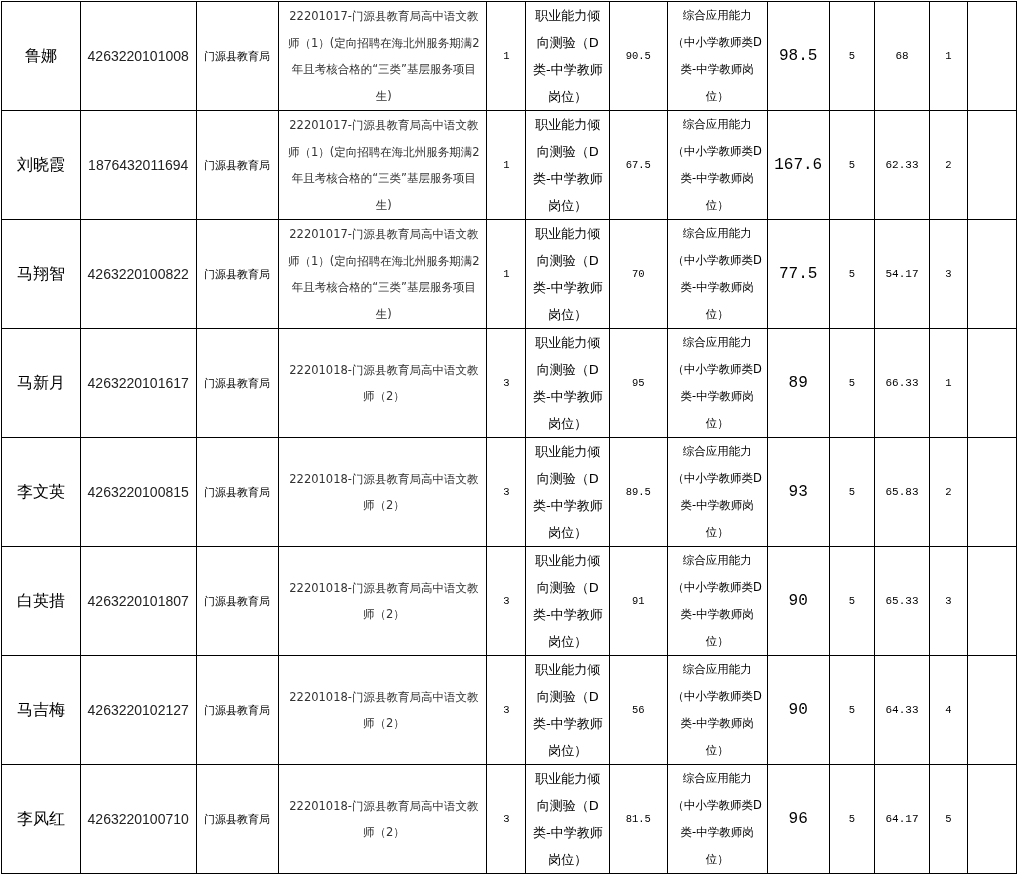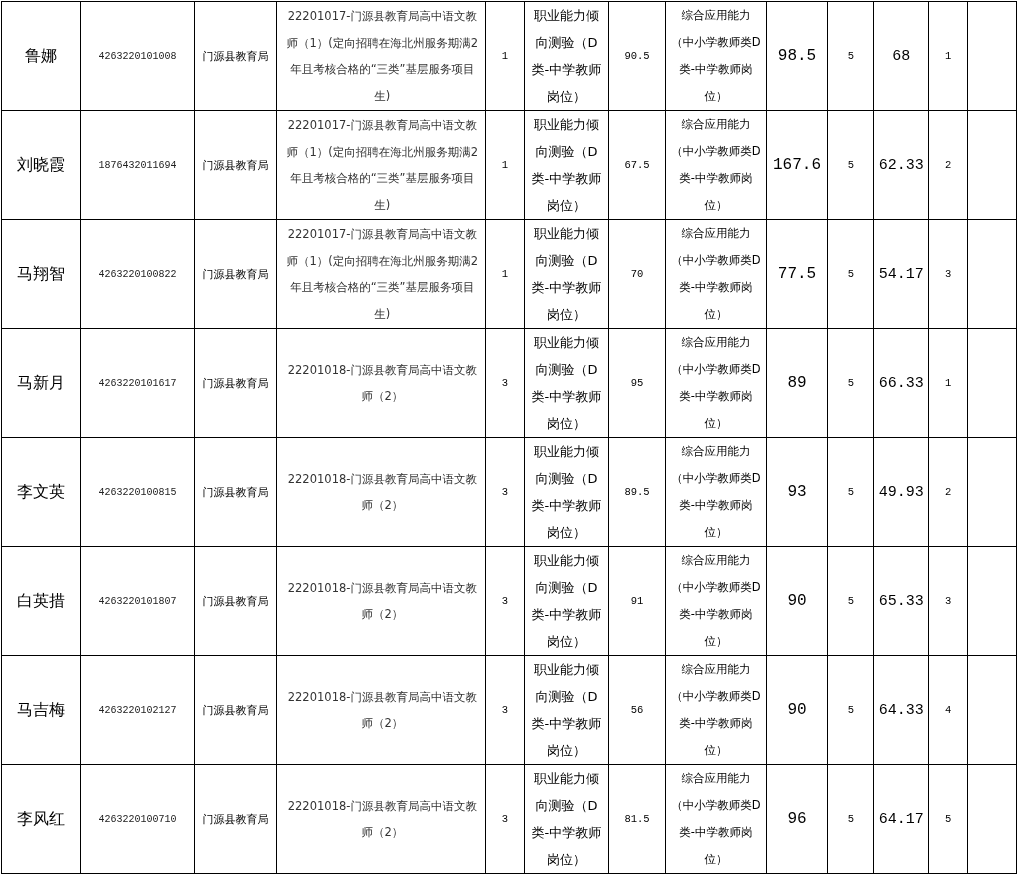--- a/index.html
+++ b/index.html
@@ -24,30 +24,30 @@
     }
     table.grid td {
       border: 1.5px solid #000000;
       height: 106px;
       padding: 0;
       vertical-align: middle;
       text-align: center;
       overflow: hidden;
     }
     .c-name   { width: 83px;  font-size: 16px; }
-    .c-id     { width: 116px; font-size: 10px; font-family: Liberation Mono, monospace; color:#222; }
+    .c-id     { width: 116px; font-size: 14px; font-family: Liberation Sans, sans-serif; color:#222; }
     .c-unit   { width: 76px;  font-size: 11px; line-height: 27px; padding: 0 5px !important; }
     .c-post   { width: 208px; font-size: 11.5px; line-height: 26.5px; text-align: left; padding: 0 4px 0 7px !important; color:#333; }
     .c-count  { width: 41px;  font-size: 10.5px; font-family: "Liberation Mono", monospace; }
     .c-subj1  { width: 81px;  font-size: 13px; line-height: 27px; padding: 0 3px !important; }
     .c-score1 { width: 59px;  font-size: 10.5px; font-family: "Liberation Mono", monospace; margin-left: 17px; }
     .c-subj2  { width: 97px;  font-size: 11.5px; line-height: 27px; padding: 0 4px !important; }
     .c-score2 { width: 62px;  font-size: 16px; font-family: "Liberation Mono", monospace; }
     .c-bonus  { width: 48px;  font-size: 10.5px; font-family: "Liberation Mono", monospace; }
-    .c-total  { width: 55px;  font-size: 15px; font-family: "Liberation Mono", monospace; }
+    .c-total  { width: 55px;  font-size: 11px; font-family: "Liberation Mono", monospace; }
     .c-rank   { width: 40px;  font-size: 10.5px; font-family: "Liberation Mono", monospace; }
     .c-note   { width: 52px; }
   </style>
 </head>
 <body>
 
 <table class="grid">
   <tbody>
     <tr>
       <td class="c-name">鲁娜</td>
@@ -113,21 +113,21 @@
       <td class="c-name">李文英</td>
       <td class="c-id">4263220100815</td>
       <td class="c-unit">门源县教育局</td>
       <td class="c-post">22201018-门源县教育局高中语文教师（2）</td>
       <td class="c-count">3</td>
       <td class="c-subj1">职业能力倾向测验（D类-中学教师岗位）</td>
       <td class="c-score1">89.5</td>
       <td class="c-subj2">综合应用能力（中小学教师类D类-中学教师岗位）</td>
       <td class="c-score2">93</td>
       <td class="c-bonus">5</td>
-      <td class="c-total">49.93</td>
+      <td class="c-total">65.83</td>
       <td class="c-rank">2</td>
       <td class="c-note"></td>
     </tr>
     <tr>
       <td class="c-name">白英措</td>
       <td class="c-id">4263220101807</td>
       <td class="c-unit">门源县教育局</td>
       <td class="c-post">22201018-门源县教育局高中语文教师（2）</td>
       <td class="c-count">3</td>
       <td class="c-subj1">职业能力倾向测验（D类-中学教师岗位）</td>

